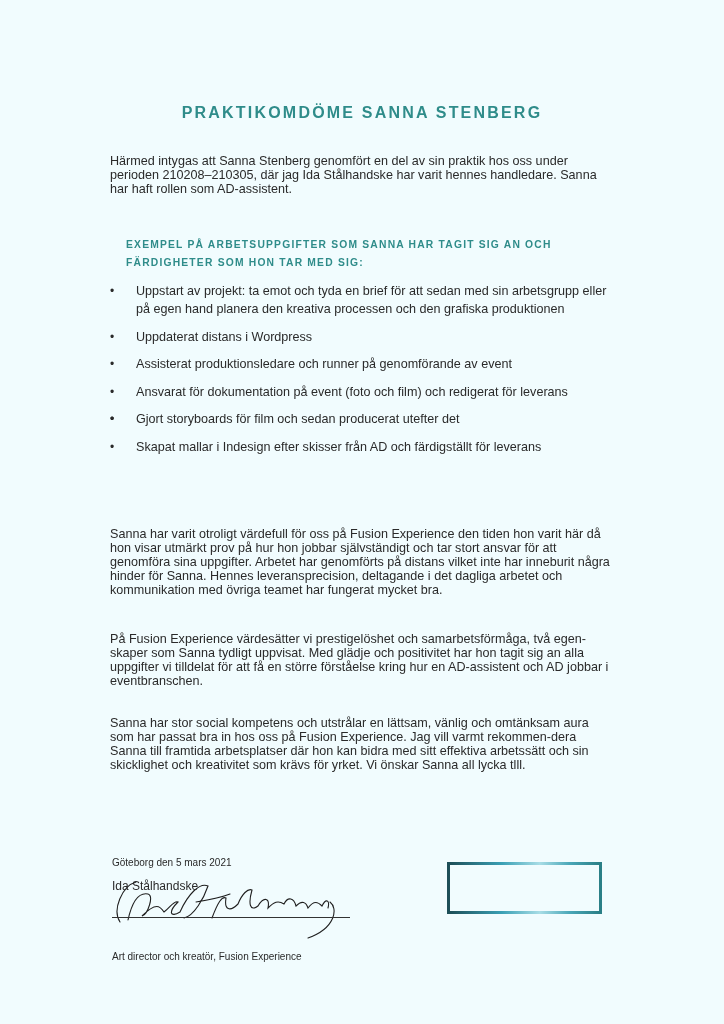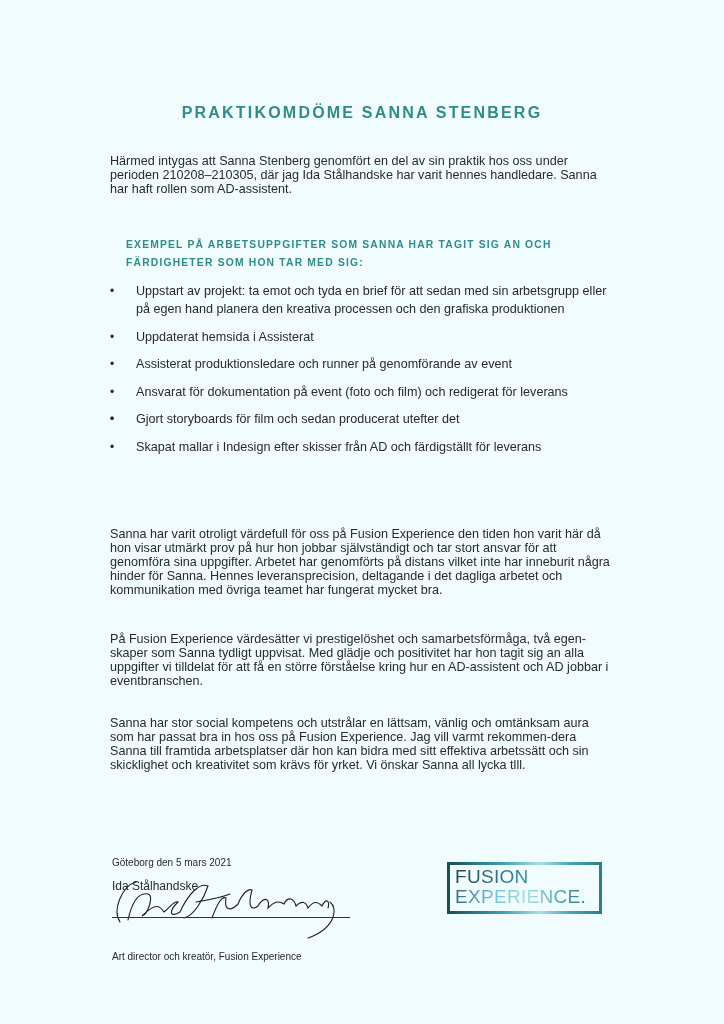--- a/index.html
+++ b/index.html
@@ -89,21 +89,21 @@
 
 <div>
   <h1 class="title">PRAKTIKOMDÖME SANNA STENBERG</h1>
 
   <p class="para intro">Härmed intygas att Sanna Stenberg genomfört en del av sin praktik hos oss under perioden 210208–210305, där jag Ida Stålhandske har varit hennes handledare. Sanna har haft rollen som AD-assistent.</p>
 
   <p class="subhead">EXEMPEL PÅ ARBETSUPPGIFTER SOM SANNA HAR TAGIT SIG AN OCH FÄRDIGHETER SOM HON TAR MED SIG:</p>
 
   <ul class="list">
     <li><span class="bullet">•</span><span>Uppstart av projekt: ta emot och tyda en brief för att sedan med sin arbetsgrupp eller på egen hand planera den kreativa processen och den grafiska produktionen</span></li>
-    <li><span class="bullet">•</span><span>Uppdaterat hemsida i Assisterat</span></li>
+    <li><span class="bullet">•</span><span>Uppdaterat distans i Wordpress</span></li>
     <li><span class="bullet">•</span><span>Assisterat produktionsledare och runner på genomförande av event</span></li>
     <li><span class="bullet">•</span><span>Ansvarat för dokumentation på event (foto och film) och redigerat för leverans</span></li>
     <li><span class="bullet">•</span></li>
     <li><span class="bullet">•</span><span>Gjort storyboards för film och sedan producerat utefter det</span></li>
     <li><span class="bullet">•</span><span>Skapat mallar i Indesign efter skisser från AD och färdigställt för leverans</span></li>
   </ul>
 
   <p class="para p1">Sanna har varit otroligt värdefull för oss på Fusion Experience den tiden hon varit här då hon visar utmärkt prov på hur hon jobbar självständigt och tar stort ansvar för att genomföra sina uppgifter. Arbetet har genomförts på distans vilket inte har inneburit några hinder för Sanna. Hennes leveransprecision, deltagande i det dagliga arbetet och kommunikation med övriga teamet har fungerat mycket bra.</p>
   <p class="para p2">På Fusion Experience värdesätter vi prestigelöshet och samarbetsförmåga, två egen-skaper som Sanna tydligt uppvisat. Med glädje och positivitet har hon tagit sig an alla uppgifter vi tilldelat för att få en större förståelse kring hur en AD-assistent och AD jobbar i eventbranschen.</p>
   <p class="para p3">Sanna har stor social kompetens och utstrålar en lättsam, vänlig och omtänksam aura som har passat bra in hos oss på Fusion Experience. Jag vill varmt rekommen-dera Sanna till framtida arbetsplatser där hon kan bidra med sitt effektiva arbetssätt och sin skicklighet och kreativitet som krävs för yrket. Vi önskar Sanna all lycka tlll.</p>
@@ -113,18 +113,14 @@
   <svg class="signature" viewBox="0 0 245 70">
     <path d="M12 50 C 4 38, 14 14, 28 10 M20 48 C 24 30, 30 20, 40 22 C 46 24, 40 42, 34 44 C 48 30, 52 34, 56 40 C 62 36, 66 28, 70 30 C 60 40, 62 46, 72 40 C 80 22, 92 10, 100 14 C 96 26, 86 44, 76 46 M88 30 C 100 28, 112 26, 122 22 M104 46 C 110 30, 114 24, 118 26 C 116 38, 122 40, 130 32 C 134 22, 140 16, 144 18 C 140 32, 142 40, 150 34 C 156 24, 162 26, 160 36 C 166 30, 170 28, 176 32 C 180 24, 186 26, 188 34 C 194 28, 198 30, 200 36 C 206 28, 210 30, 214 34 C 218 26, 222 28, 220 36 M222 30 C 230 36, 228 56, 200 66" fill="none" stroke="#1f1f1f" stroke-width="1.1" stroke-linecap="round"></path>
   </svg>
   <div class="sign-line"></div>
 
   <div class="sign-name">Ida Stålhandske</div>
   <div class="sign-title">Art director och kreatör, Fusion Experience</div>
 
   <div class="logo">
     <div class="logo-box"></div>
-    <div class="logo-text">
-      <span class="logo-line1">FUSION</span>
-      <span class="logo-line2">EXPERIENCE.</span>
-    </div>
   </div>
 </div>
 
 </body></html>

